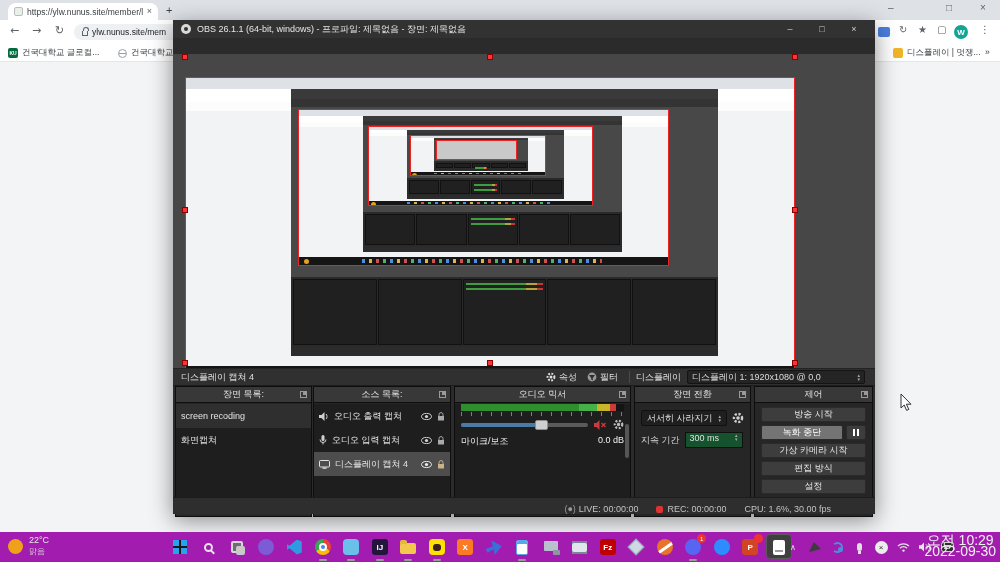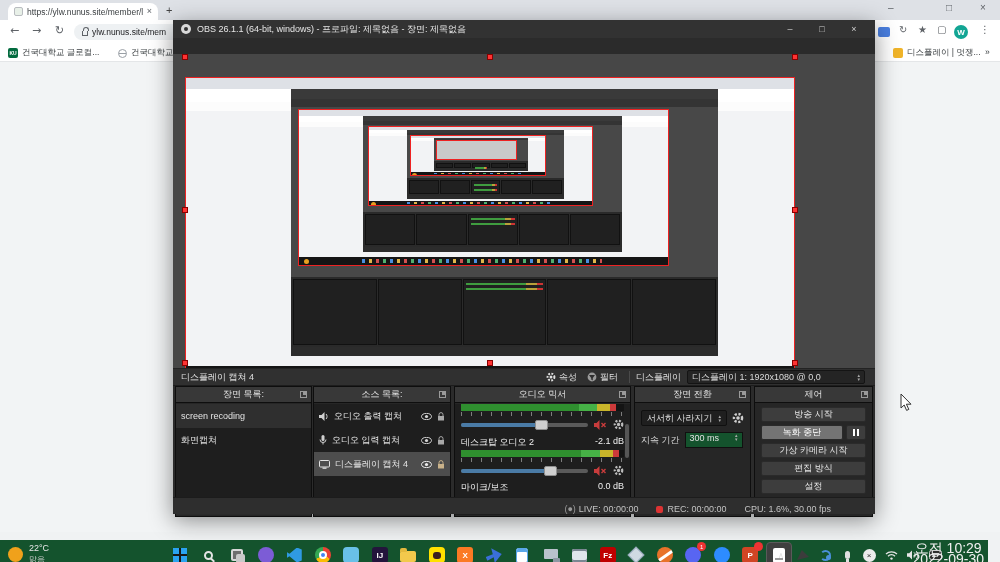--- a/index.html
+++ b/index.html
@@ -135,21 +135,21 @@
   
   .obs-status{position:absolute;left:0;right:0;bottom:0;height:17px;background:#2e2e2e;border-top:1px solid #1c1c1c;
     display:flex;align-items:flex-end;justify-content:flex-end;gap:18px;padding:0 44px 0 0;color:#c3c3c3;}
   .recdot{width:7px;height:7px;background:#d33;border-radius:2px;display:inline-block;margin-right:4px;vertical-align:-1px;}
   .livedot{color:#9a9a9a;margin-right:3px;}
 
   
   svg.ic{display:block;}
 
   
-  .taskbar{position:absolute;left:0;right:12px;bottom:0;height:22px;background:#14532d;z-index:10;}
+  .taskbar{position:absolute;left:0;right:0;bottom:0;height:30px;background:#a21caf;z-index:10;}
   .weather{position:absolute;left:8px;top:3px;display:flex;align-items:center;gap:6px;color:#e8e8e8;}
   .sun{width:15px;height:15px;border-radius:50%;background:#f0a11b;}
   .wtxt{display:flex;flex-direction:column;line-height:11px;}
   .wtemp{font-size:9px;} .wdesc{font-size:8px;color:#d0d0d0;}
   .tb-icons{position:absolute;left:166px;top:0;height:30px;display:flex;}
   .slot{width:28.5px;height:30px;display:flex;align-items:center;justify-content:center;position:relative;}
   .slot .runline{position:absolute;bottom:1px;left:50%;margin-left:-4px;width:8px;height:2px;border-radius:1px;background:#9a9a9a;}
   .slot.active .box{position:absolute;inset:2px 1px 3px 1px;background:#3f3f3f;border:1px solid #5a5a5a;border-radius:4px;}
   .ti{position:relative;width:18px;height:18px;display:flex;align-items:center;justify-content:center;}
   .badge{position:absolute;right:-4px;top:-4px;min-width:9px;height:9px;border-radius:5px;background:#e33;
@@ -536,44 +536,20 @@
               <path d="M0 3h2.5L5.5 0v10L2.5 7H0z" fill="#c83c3c"></path>
                 <path d="M7.5 3l4 4M11.5 3l-4 4" stroke="#c83c3c" stroke-width="1.4"></path>
               </svg>
             <svg class="ic" width="11" height="11" viewBox="0 0 10 10">
               <circle cx="5" cy="5" r="3.4" fill="none" stroke="#bdbdbd" stroke-width="2" stroke-dasharray="1.8 1.4"></circle>
                 <circle cx="5" cy="5" r="1.5" fill="#bdbdbd"></circle>
               </svg>
           </div>
         </div>
 
-        <div style="margin-top:3px">
-          <div class="mixrow-name">
-            <span class="kr">데스크탑 오디오 2</span>
-            <span>-2.1 dB</span>
-          </div>
-          <div class="meter">
-              <div class="fill" style="width:97%"></div>
-            </div>
-          <div class="ticks"></div>
-          <div class="sliderrow">
-            <div class="strack">
-              <div class="sfill" style="width:70%"></div>
-                <div class="sknob" style="left:calc(70% - 6px)"></div>
-            </div>
-            <svg class="ic" width="13" height="10" viewBox="0 0 13 10">
-              <path d="M0 3h2.5L5.5 0v10L2.5 7H0z" fill="#c83c3c"></path>
-                <path d="M7.5 3l4 4M11.5 3l-4 4" stroke="#c83c3c" stroke-width="1.4"></path>
-              </svg>
-            <svg class="ic" width="11" height="11" viewBox="0 0 10 10">
-              <circle cx="5" cy="5" r="3.4" fill="none" stroke="#bdbdbd" stroke-width="2" stroke-dasharray="1.8 1.4"></circle>
-                <circle cx="5" cy="5" r="1.5" fill="#bdbdbd"></circle>
-              </svg>
-          </div>
-        </div>
 
         <div class="mixrow-name" style="margin-top:2px">
           <span class="kr">마이크/보조</span>
           <span>0.0 dB</span>
         </div>
         <div class="mixer-scroll"></div>
       </div>
     </div>
 
     <div class="panel" style="left:461px;width:117px">

